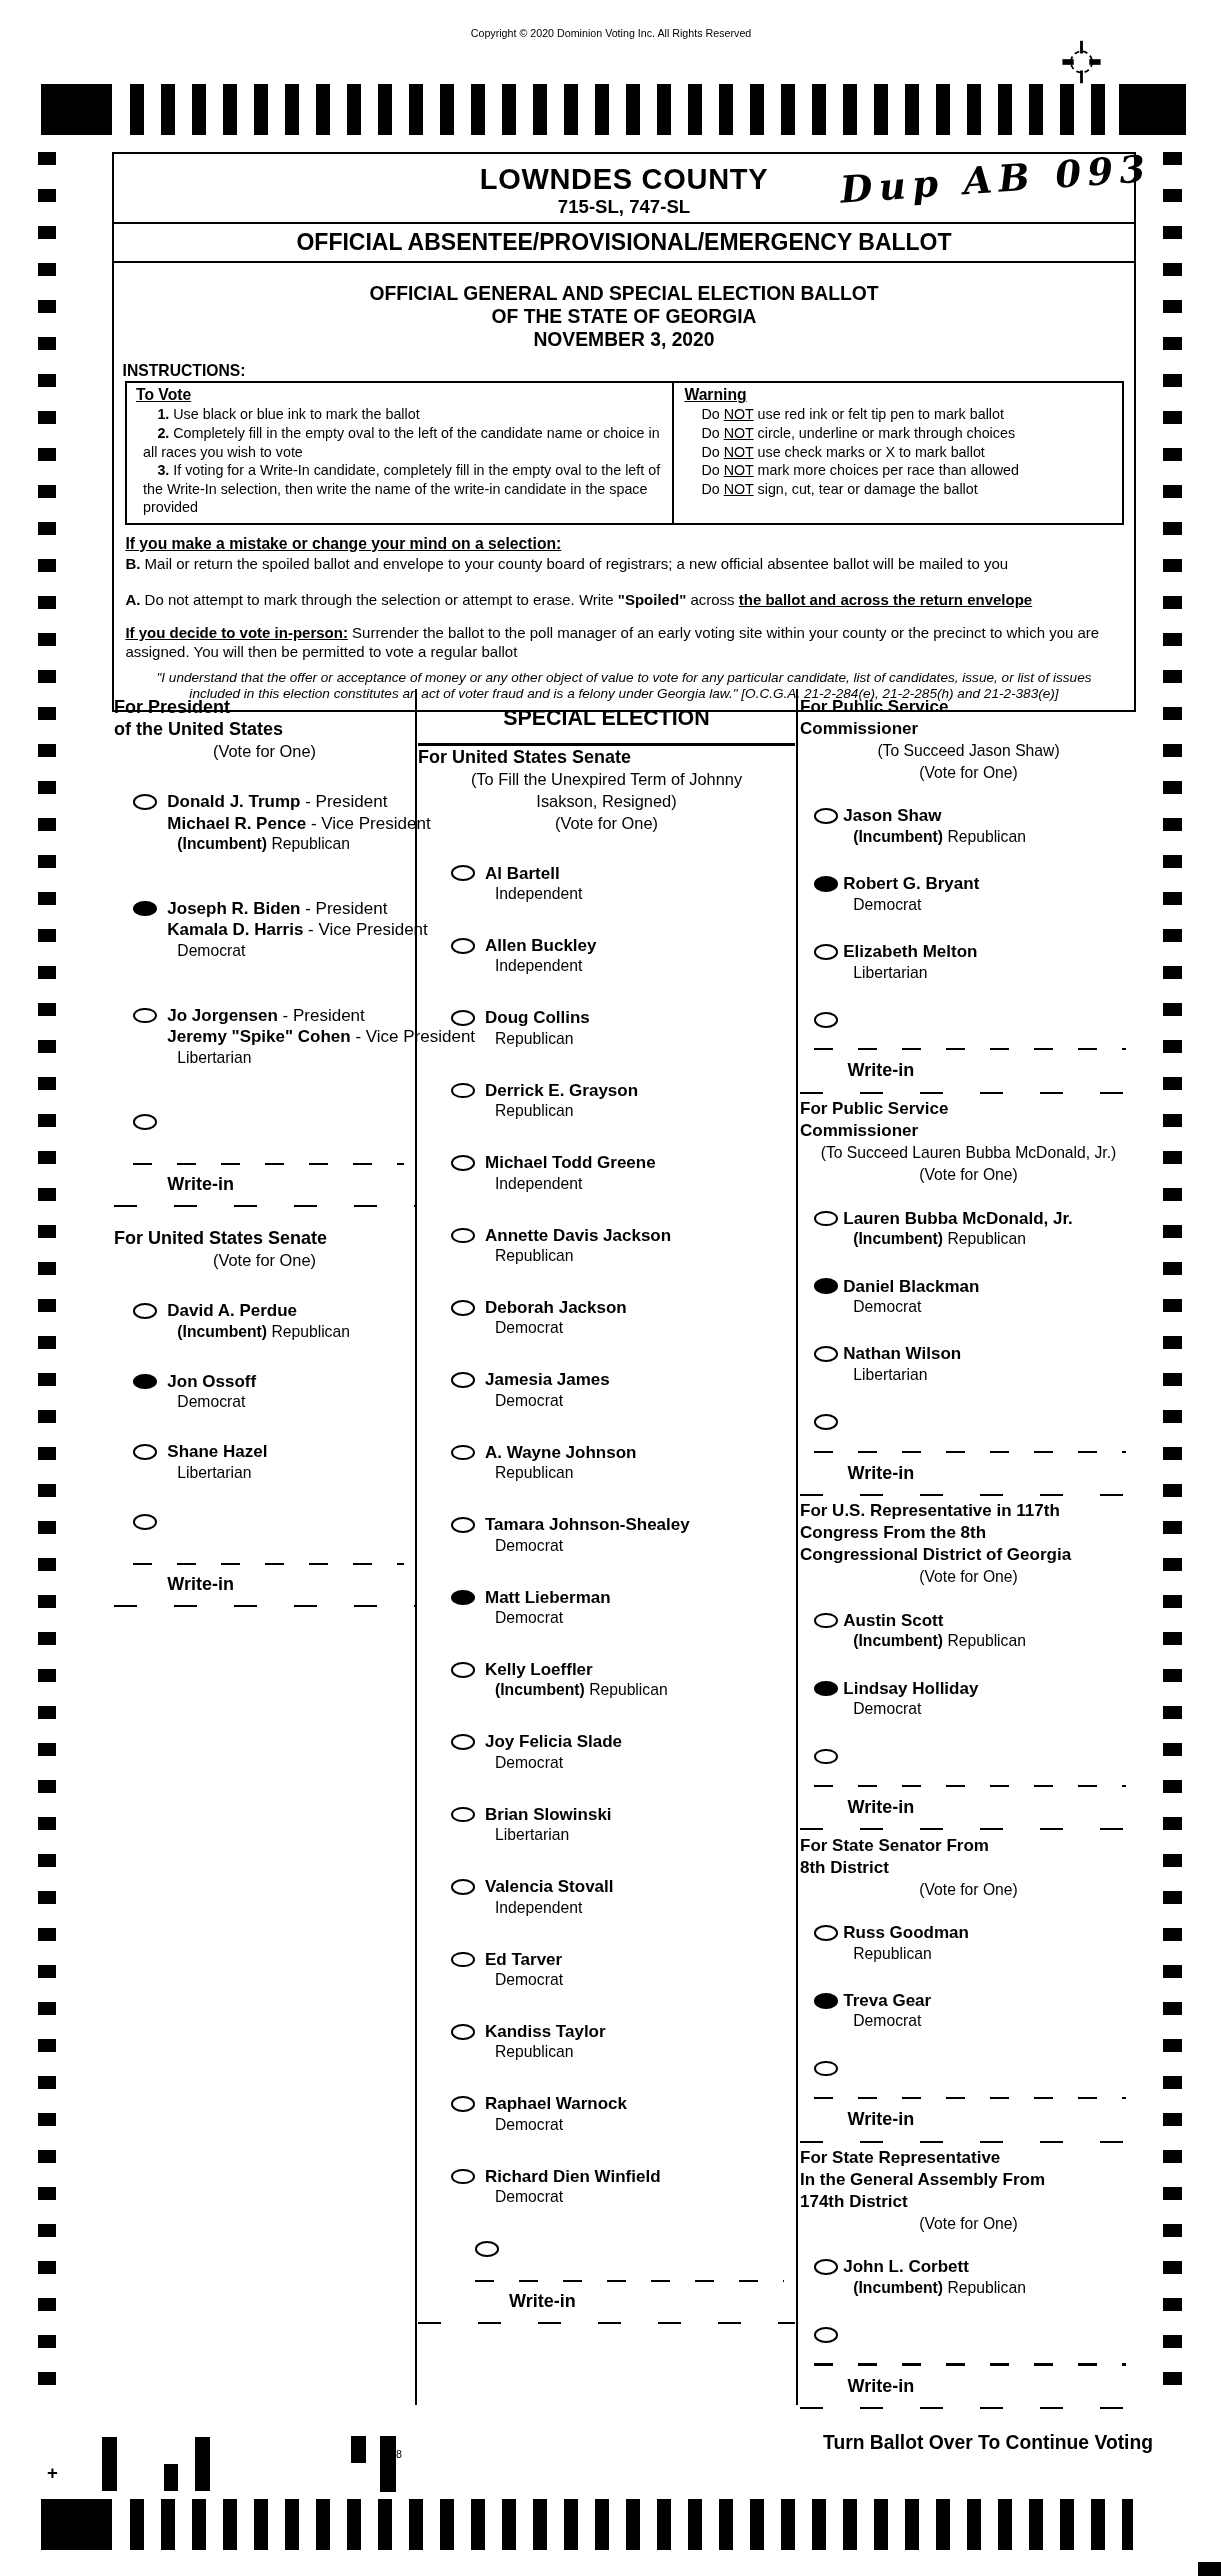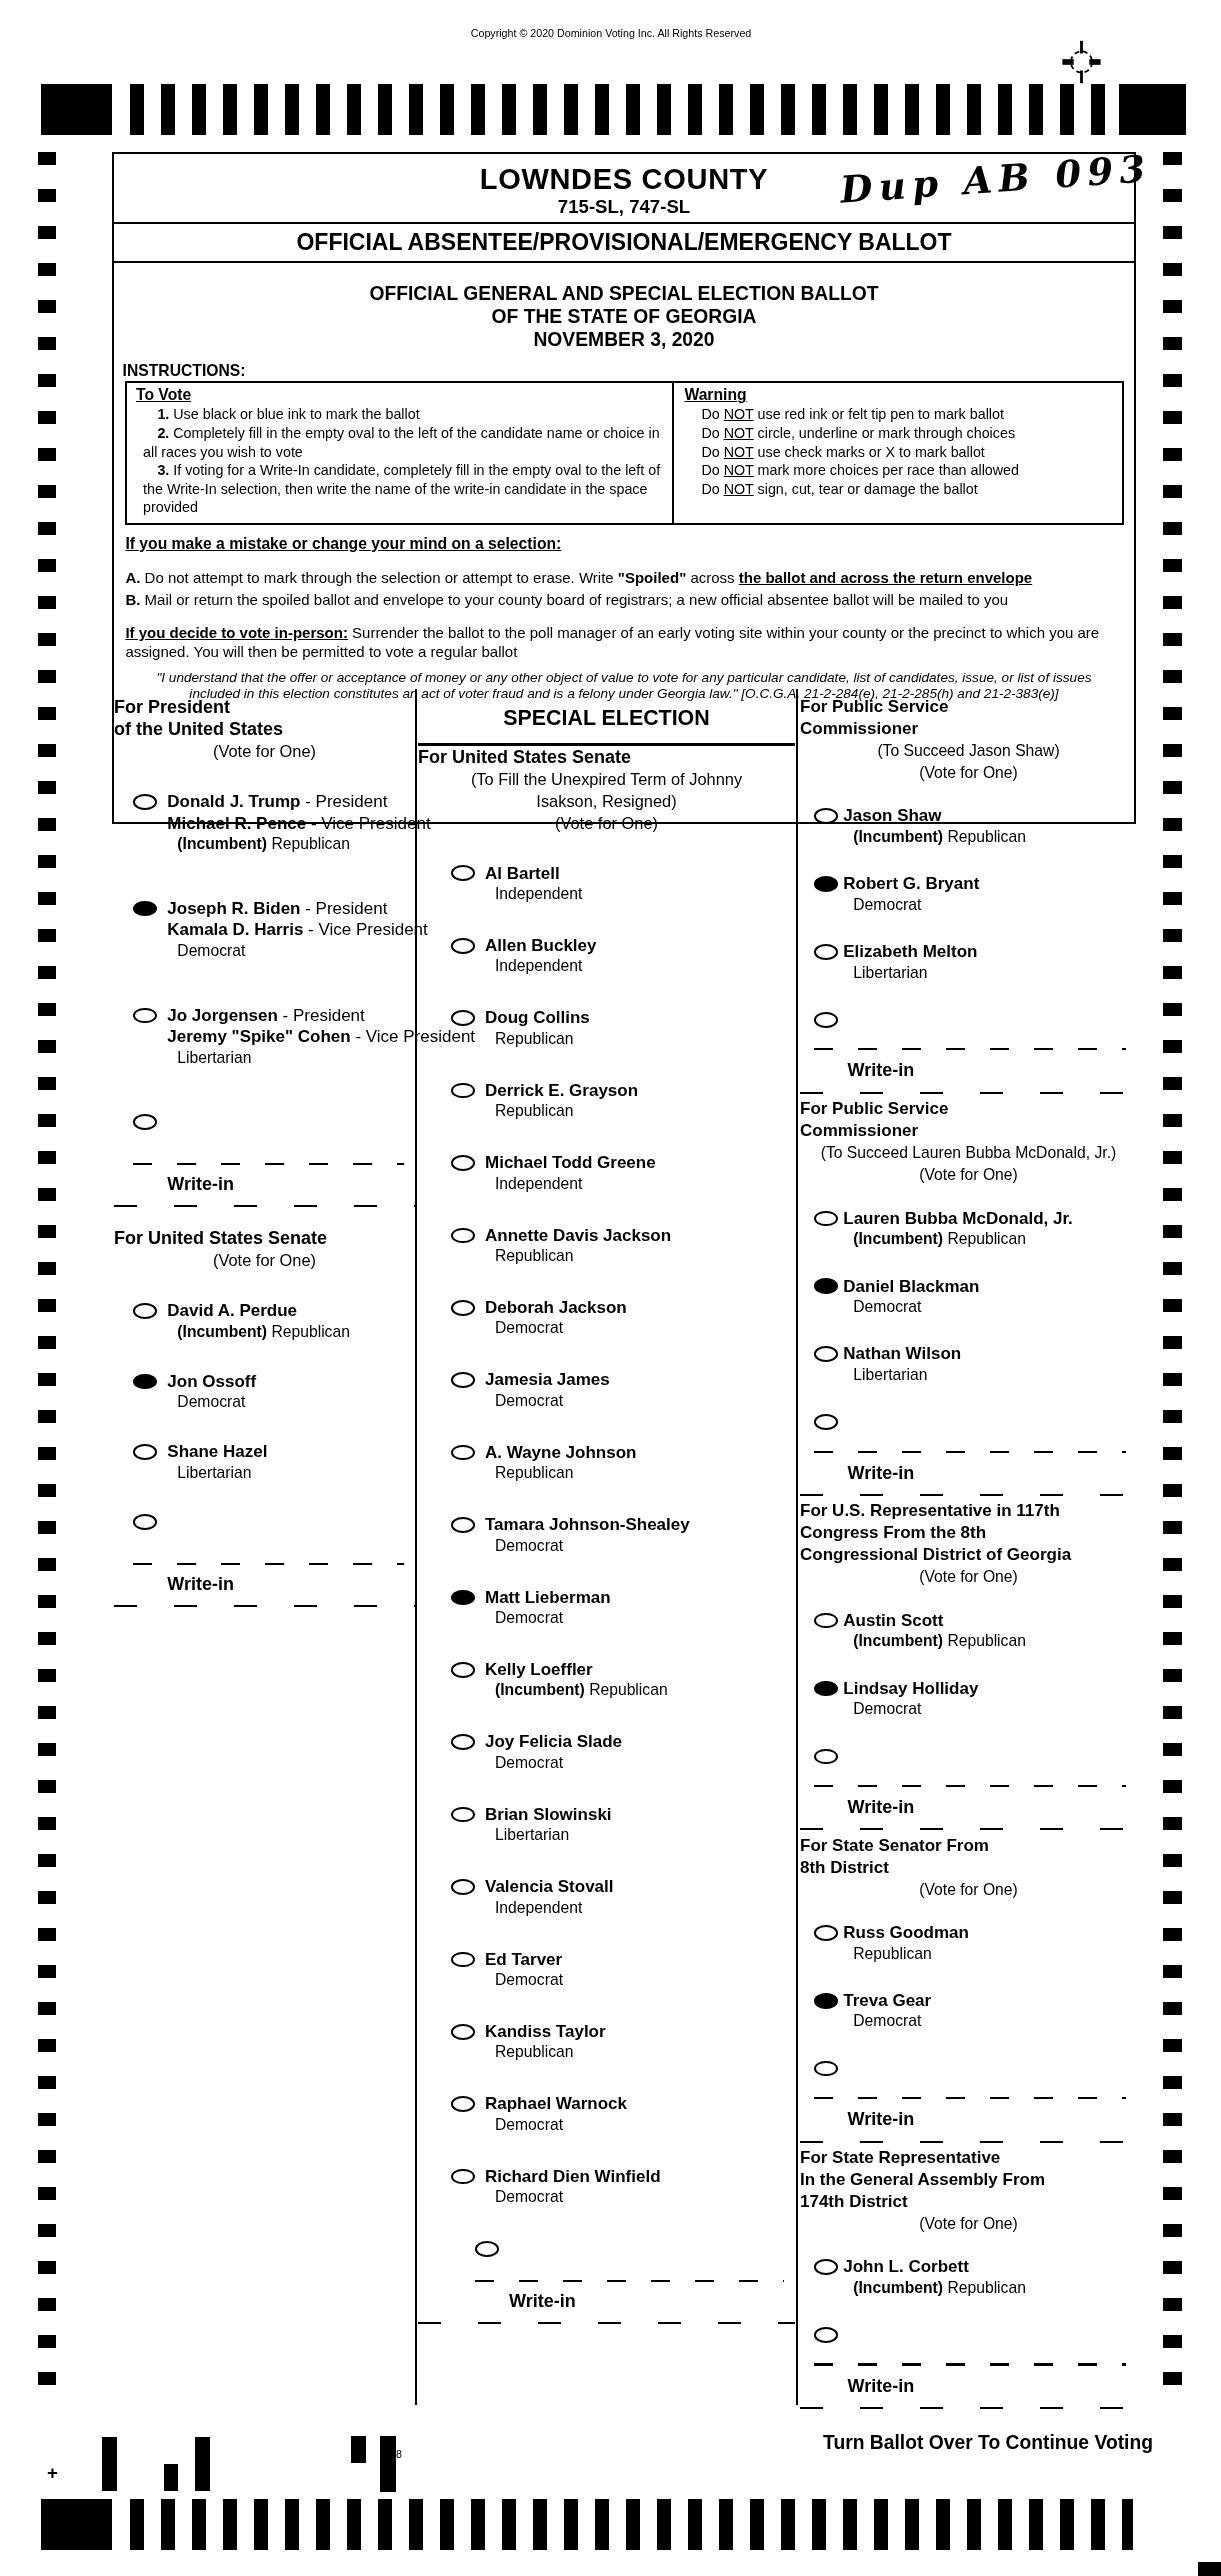--- a/index.html
+++ b/index.html
@@ -20,21 +20,21 @@
     background:repeating-linear-gradient(90deg,#000 0 14.3px,transparent 14.3px 31px)}
   #band-top .bars{right:76px}
   #band-top .blk-r{position:absolute;right:0;top:0;bottom:0;width:67px;background:#000}
   #corner-mark{position:absolute;left:1198px;top:2562px;width:23.6px;height:13.6px;background:#000}
 
   
   #copyright{position:absolute;top:27px;left:0;width:100%;text-align:center;font-size:10.7px}
   #regmark{position:absolute;left:1061px;top:39px}
 
   
-  #main-box{position:absolute;left:112px;top:152px;width:1024px;height:672px;border:2.1px solid #000}
+  #main-box{position:absolute;left:112px;top:152px;width:1024px;height:560px;border:2.1px solid #000}
   .hb{height:70px;border-bottom:2.1px solid #000;text-align:center;position:relative}
   .county{padding-top:10px;font-size:29px;line-height:31px;font-weight:bold;letter-spacing:0.7px}
   .codes{margin-top:1.4px;font-size:18.6px;line-height:21.4px;font-weight:bold}
   #handw{position:absolute;left:726px;top:2.9px;font-family:"DejaVu Serif",serif;font-style:italic;
     font-weight:bold;font-size:37px;letter-spacing:6.4px;transform:rotate(-4deg);white-space:nowrap}
   .tb{height:39px;line-height:37px;border-bottom:2.1px solid #000;text-align:center;font-weight:bold;font-size:23px}
   .sub1{margin-top:18.6px;font-size:19.3px;line-height:23px;font-weight:bold;text-align:center}
   .subn{font-size:19.3px;line-height:23px;font-weight:bold;text-align:center}
   #instr-label{font-size:15.7px;line-height:20px;font-weight:bold;margin:10px 0 0 8.6px}
   #ibox{margin:0 10px 0 11.4px;border:2.1px solid #000;display:flex}
@@ -154,22 +154,22 @@
       <div class="wn-item"><span>Do </span><u>NOT</u><span> use red ink or felt tip pen to mark ballot</span></div>
           <div class="wn-item"><span>Do </span><u>NOT</u><span> circle, underline or mark through choices</span></div>
           <div class="wn-item"><span>Do </span><u>NOT</u><span> use check marks or X to mark ballot</span></div>
           <div class="wn-item"><span>Do </span><u>NOT</u><span> mark more choices per race than allowed</span></div>
           <div class="wn-item"><span>Do </span><u>NOT</u><span> sign, cut, tear or damage the ballot</span></div>
         </div>
     </div>
 
     <div id="mistake">
       <div class="m-head">If you make a mistake or change your mind on a selection:</div>
+      <div class="m-line b2"><b>B.</b><span> Mail or return the spoiled ballot and envelope to your county board of registrars; a new official absentee ballot will be mailed to you</span></div>
       <div class="m-line"><b>A.</b><span> Do not attempt to mark through the selection or attempt to erase.  Write </span><b>"Spoiled"</b><span> across </span><u>the ballot and across the return envelope</u></div>
-      <div class="m-line b2"><b>B.</b><span> Mail or return the spoiled ballot and envelope to your county board of registrars; a new official absentee ballot will be mailed to you</span></div>
     </div>
 
     <div id="inperson"><span class="ip-lead">If you decide to vote in-person:</span><span>  Surrender the ballot to the poll manager of an early voting site within your county or the precinct to which you are assigned.  You will then be permitted to vote a regular ballot</span></div>
 
     <div id="oath">"I understand that the offer or acceptance of money or any other object of value to vote for any particular candidate, list of candidates, issue, or list of issues included in this election constitutes an act of voter fraud and is a felony under Georgia law." [O.C.G.A. 21-2-284(e), 21-2-285(h) and 21-2-383(e)]</div>
   </div>
 
   <div id="sep1" class="sep"></div>
   <div id="sep2" class="sep"></div>
 

